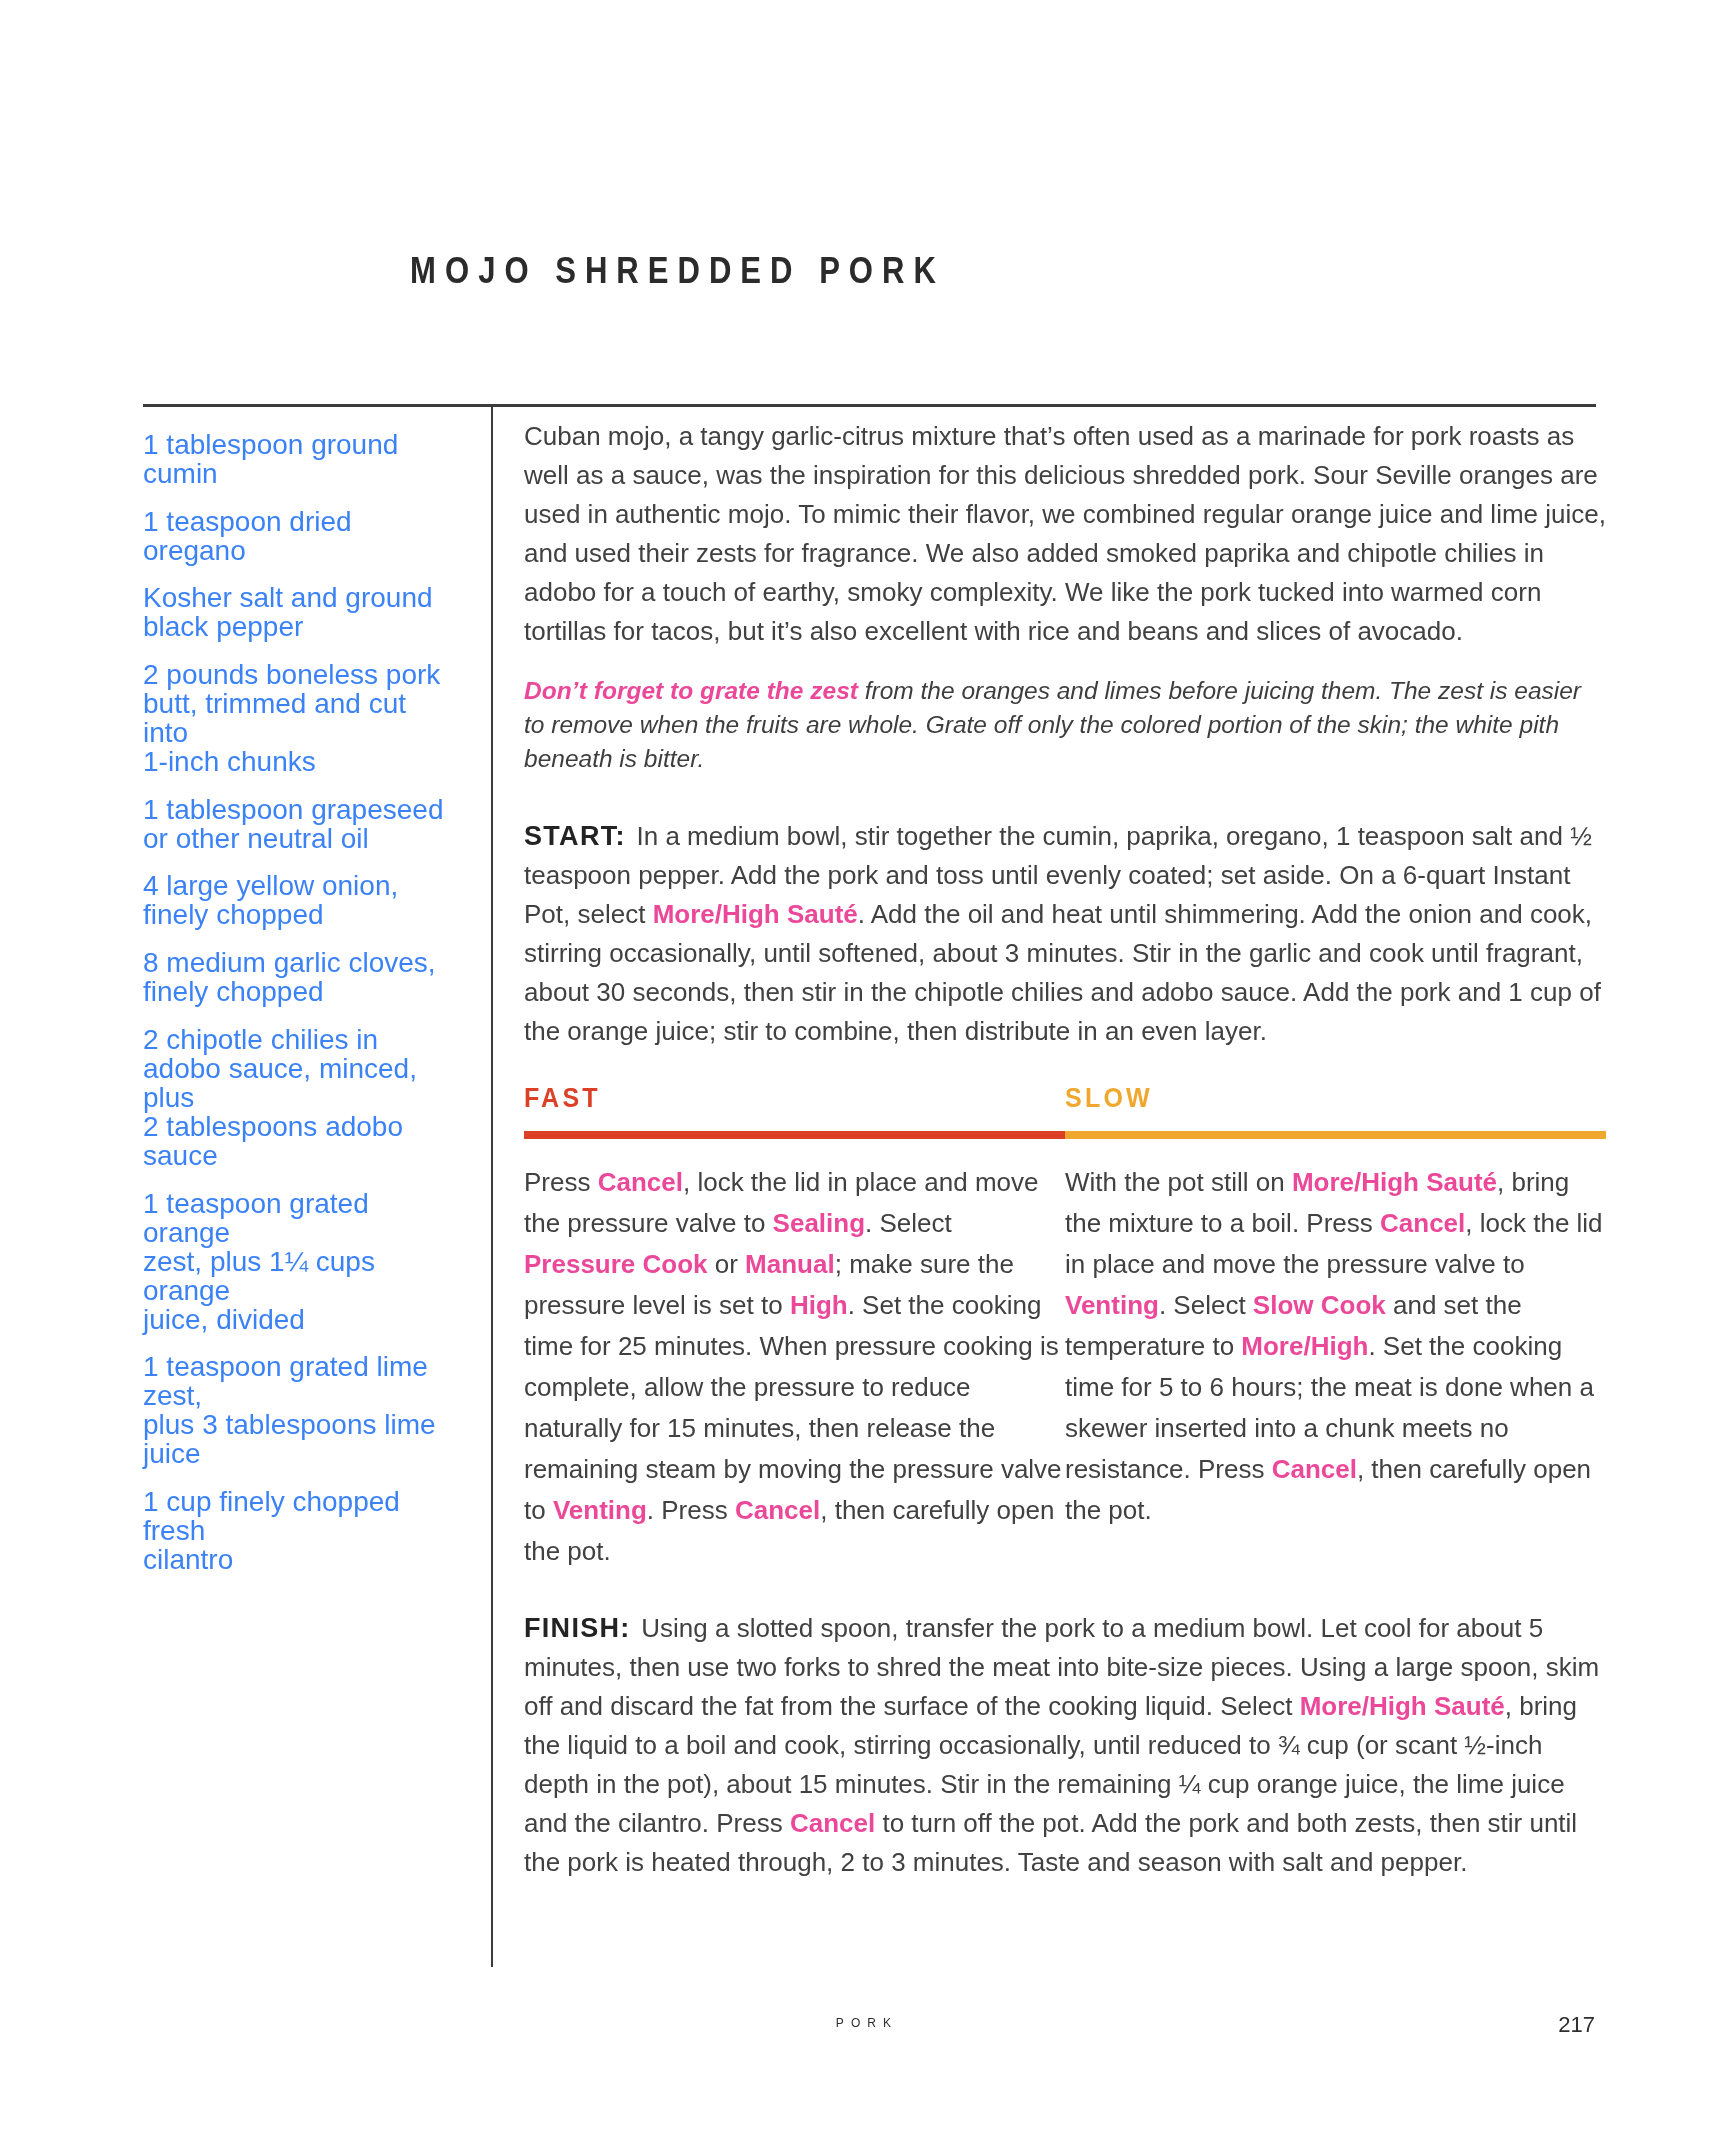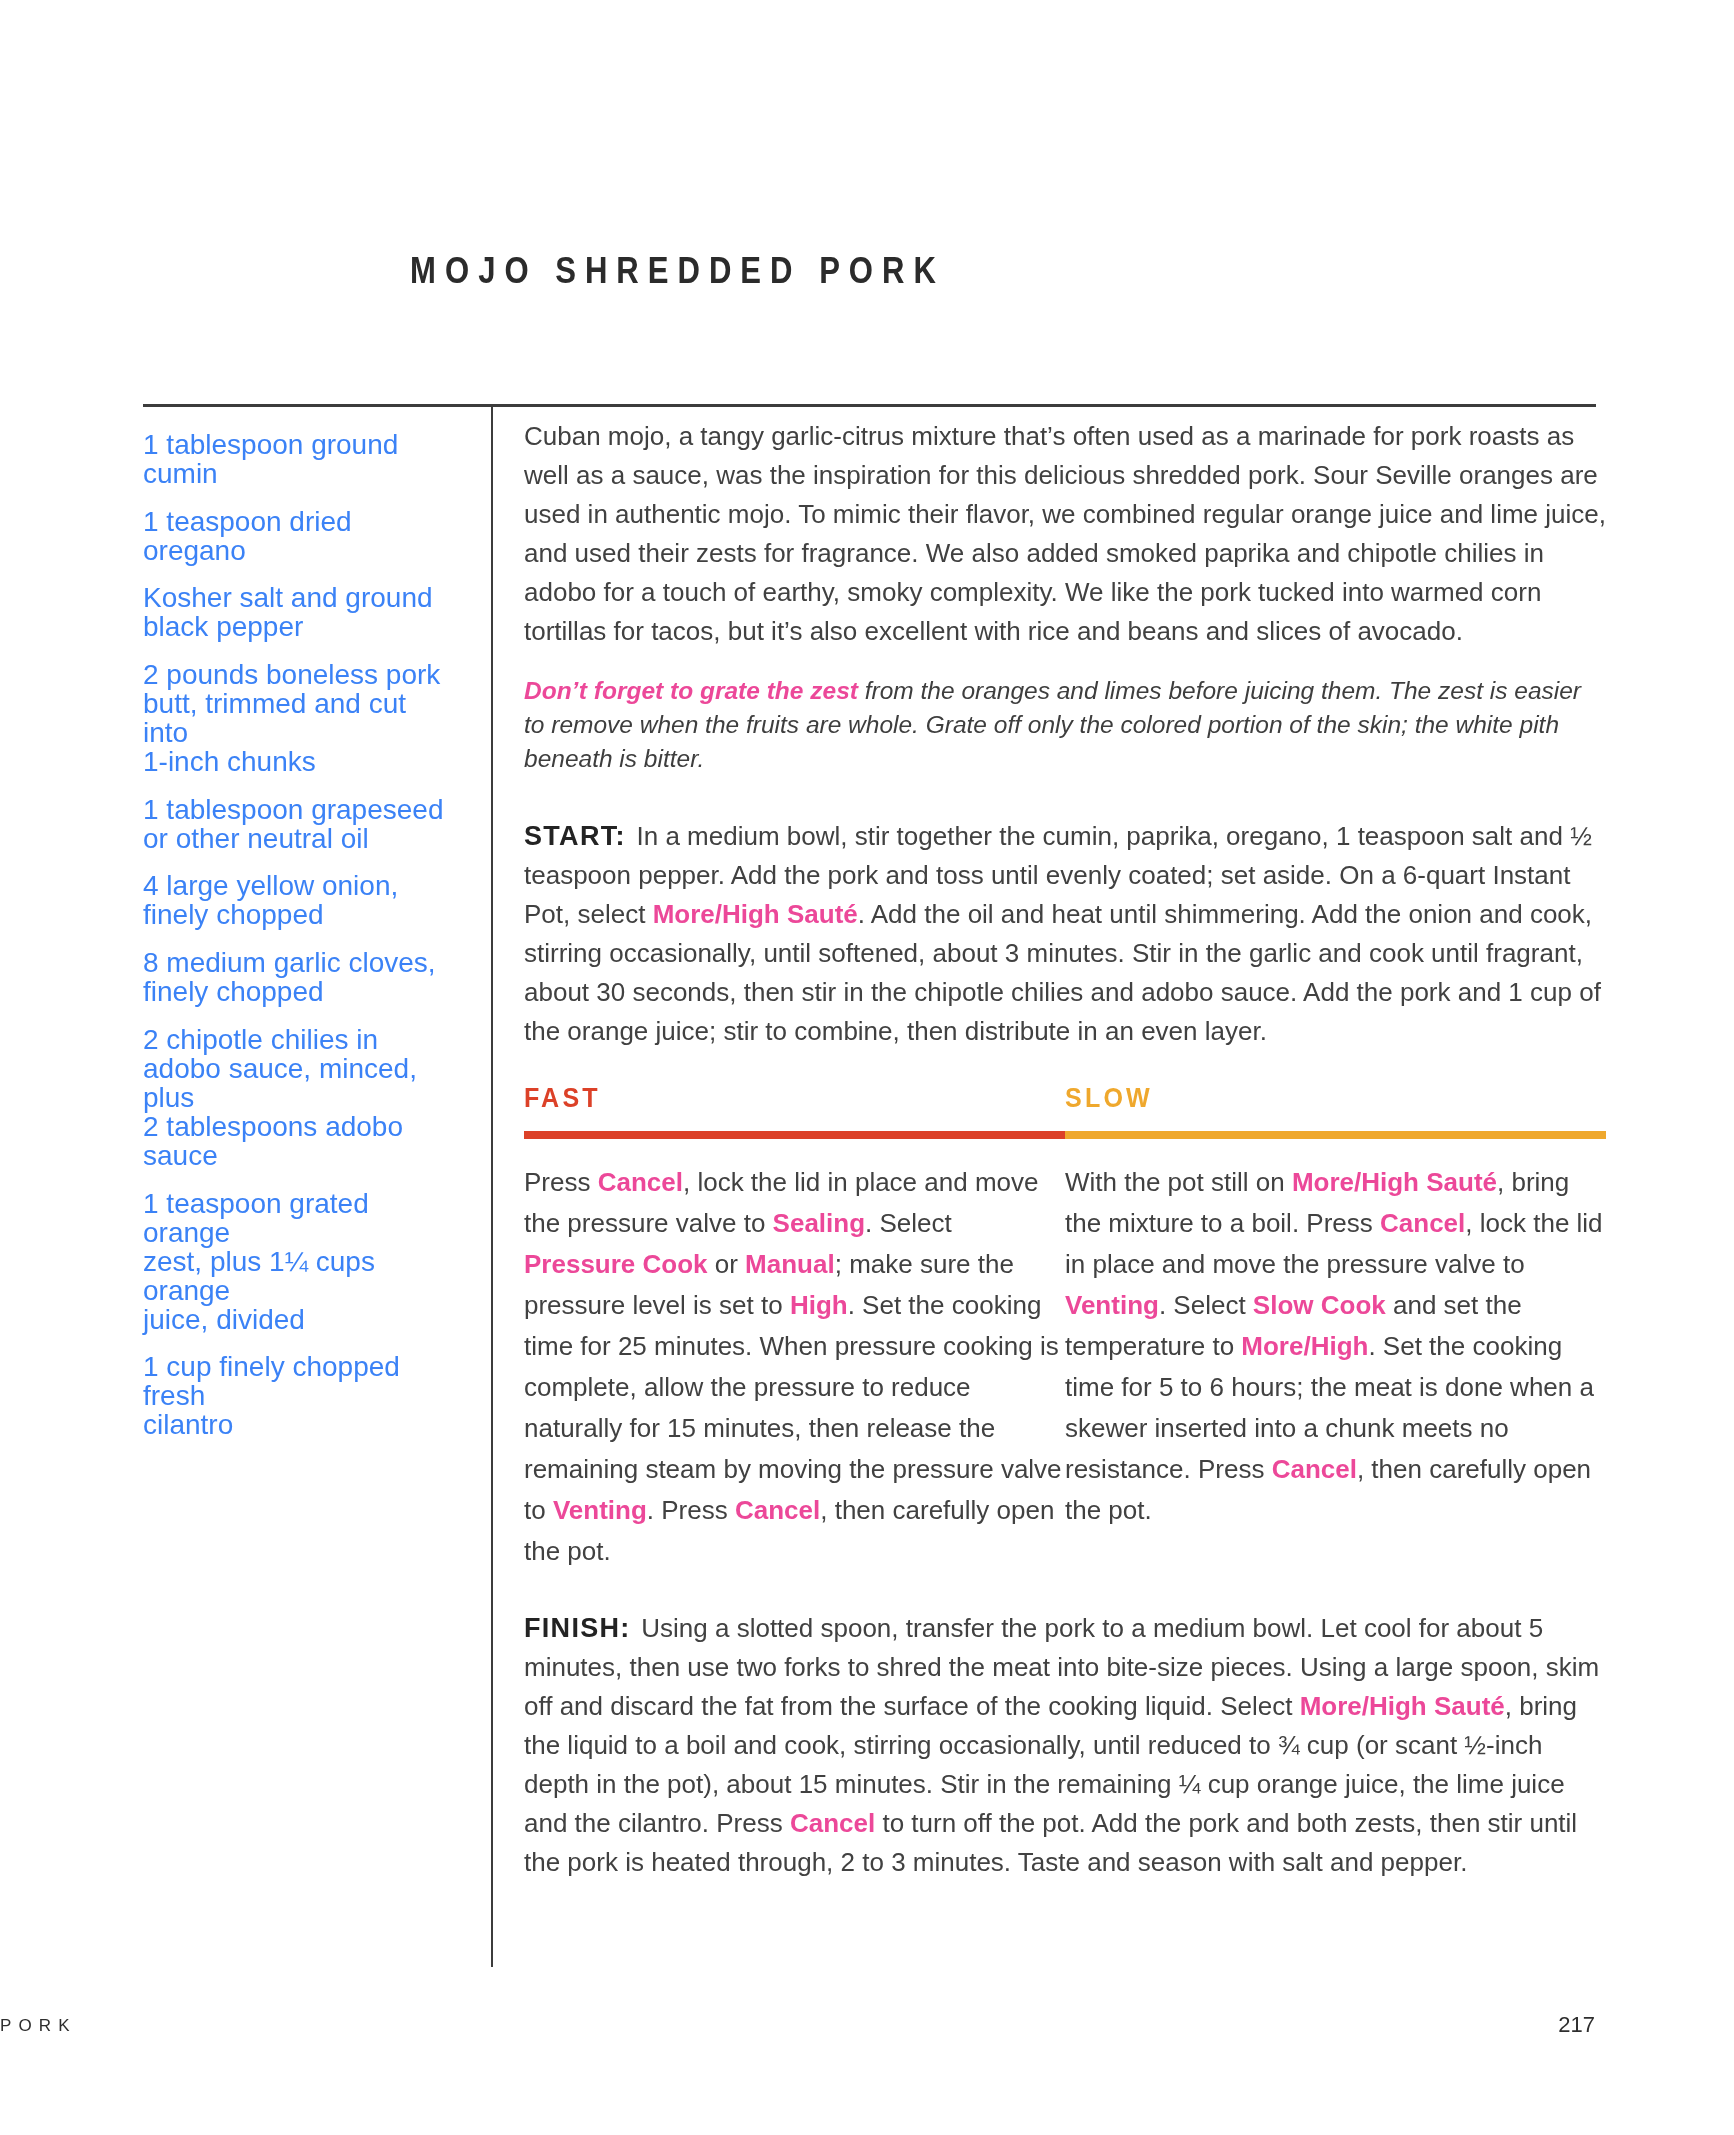--- a/index.html
+++ b/index.html
@@ -52,22 +52,22 @@
   .col .rule { height:8px; margin:14.3px 0 23px; }
   .col p { margin:0; line-height:41px; }
   .fast h2 { color:var(--red); }
   .fast .rule { background:var(--red); }
   .slow h2 { color:var(--yellow); }
   .slow .rule { background:var(--yellow); }
   .finish { margin-top:37px; }
   strong { font-weight:700; color:#ec4899; }
   
   .footer-section {
-    position:absolute; left:0; top:2016px; width:100%; text-align:left;
-    font-size:17px; letter-spacing:7.1px; color:#2e2e2e;
+    position:absolute; left:0; top:2016px; width:100%; text-align:center;
+    font-size:12px; letter-spacing:7.1px; color:#2e2e2e;
   }
   .footer-page {
     position:absolute; top:2012px; right:139px; font-size:22px; color:#2e2e2e;
   }
 </style>
 </head>
 <body>
 
 <div class="page">
 
@@ -90,20 +90,22 @@
       <li>4 large yellow onion,
 finely chopped</li>
       <li>8 medium garlic cloves,
 finely chopped</li>
       <li>2 chipotle chilies in
 adobo sauce, minced, plus
 2 tablespoons adobo sauce</li>
       <li>1 teaspoon grated orange
 zest, plus 1¼ cups orange
 juice, divided</li>
+      <li>1 teaspoon grated lime zest,
+plus 3 tablespoons lime juice</li>
       <li>1 cup finely chopped fresh
 cilantro</li>
     </ul>
 
   <main class="body">
     <p class="intro"><span>Cuban mojo, a tangy garlic-citrus mixture that’s often used as a marinade for pork roasts as well as a sauce, was the inspiration for this delicious shredded pork. Sour Seville oranges are used in authentic mojo. To mimic their flavor, we combined regular orange juice and lime juice, and used their zests for fragrance. We also added smoked paprika and chipotle chilies in adobo for a touch of earthy, smoky complexity. We like the pork tucked into warmed corn tortillas for tacos, but it’s also excellent with rice and beans and slices of avocado.</span></p>
 
     <p class="note"><strong>Don’t forget to grate the zest</strong><span> from the oranges and limes before juicing them. The zest is easier to remove when the fruits are whole. Grate off only the colored portion of the skin; the white pith beneath is bitter.</span></p>
 
     <p class="step">

